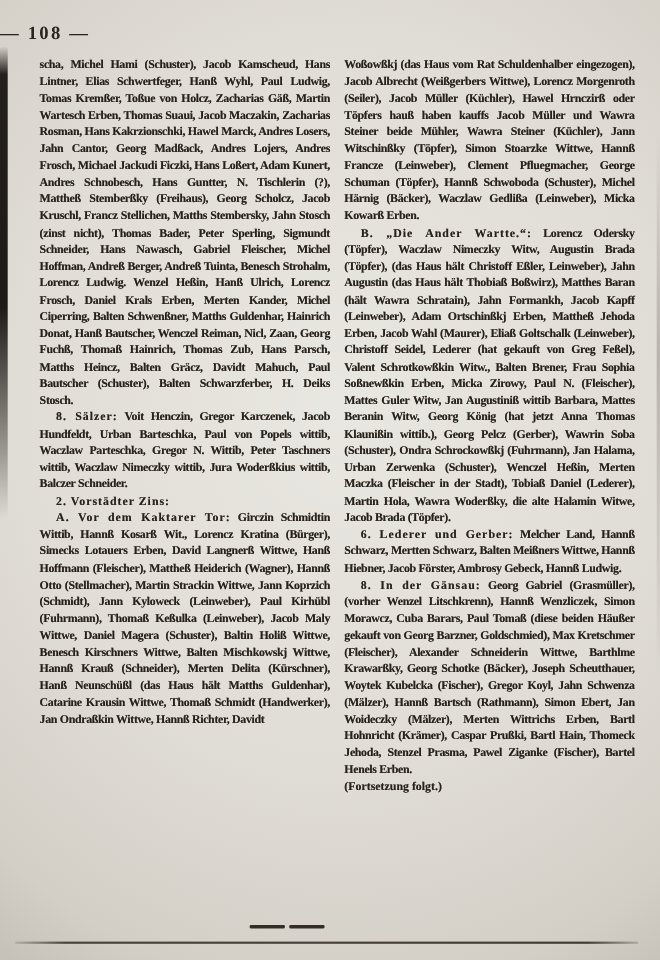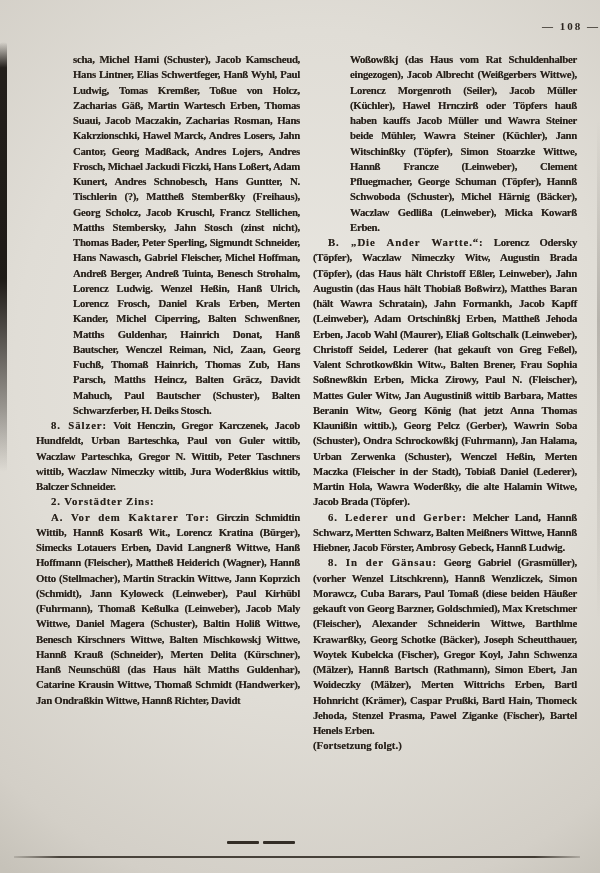--- a/index.html
+++ b/index.html
@@ -8,39 +8,39 @@
     background:#c9c5bd;
     font-family:"Liberation Serif","DejaVu Serif",serif;
   }
   .page{
     position:absolute;inset:0;
     background:
       radial-gradient(ellipse 90% 70% at 52% 42%, #e9e7e1 0%, #e0ddd6 55%, #d3cfc7 88%, #c6c2b9 100%);
   }
   .page-number{
     position:absolute;top:20px;left:0;width:100%;
-    text-align:right;
-    font-size:11px;font-weight:700;letter-spacing:2px;
+    text-align:left;
+    font-size:17px;font-weight:700;letter-spacing:2px;
     color:#2b251f;
   }
   .columns{
     position:absolute;top:52px;left:36px;right:23px;
     display:flex;gap:13px;
   }
   .col{flex:1 1 0;min-width:0;}
   .para{
     margin:0;padding:0;
     font-size:10.8px;line-height:15.25px;font-weight:700;
     letter-spacing:-0.3px;
     color:#28221c;
     text-align:justify;
     text-indent:15px;
     text-shadow:0 0 0.5px rgba(40,30,20,0.55);
   }
-  .para.noindent{text-indent:0;margin-left:37px;}
+  .para.noindent{text-indent:0;}
   .label{letter-spacing:0.9px;}
   .continuation{
     margin:0;text-align:left;text-indent:0;
     font-size:10.8px;line-height:15.25px;font-weight:700;color:#28221c;
     text-shadow:0 0 0.5px rgba(40,30,20,0.55);
   }
   
   .end-rule{
     position:absolute;top:841px;left:227px;width:68px;height:3px;
     display:flex;gap:4px;
@@ -65,21 +65,21 @@
 <body>
 
 <div class="page">
 
   <div class="page-number">— 108 —</div>
 
   <div class="columns">
 
     <div class="col">
       <p class="para noindent"><span class="label"></span><span>scha, Michel Hami (Schuster), Jacob Kamscheud, Hans Lintner, Elias Schwertfeger, Hanß Wyhl, Paul Ludwig, Tomas Kremßer, Toßue von Holcz, Zacharias Gäß, Martin Wartesch Erben, Thomas Suaui, Jacob Maczakin, Zacharias Rosman, Hans Kakrzionschki, Hawel Marck, Andres Losers, Jahn Cantor, Georg Madßack, Andres Lojers, Andres Frosch, Michael Jackudi Ficzki, Hans Loßert, Adam Kunert, Andres Schnobesch, Hans Guntter, N. Tischlerin (?), Mattheß Stemberßky (Freihaus), Georg Scholcz, Jacob Kruschl, Francz Stellichen, Matths Stembersky, Jahn Stosch (zinst nicht), Thomas Bader, Peter Sperling, Sigmundt Schneider, Hans Nawasch, Gabriel Fleischer, Michel Hoffman, Andreß Berger, Andreß Tuinta, Benesch Strohalm, Lorencz Ludwig. Wenzel Heßin, Hanß Ulrich, Lorencz Frosch, Daniel Krals Erben, Merten Kander, Michel Ciperring, Balten Schwenßner, Matths Guldenhar, Hainrich Donat, Hanß Bautscher, Wenczel Reiman, Nicl, Zaan, Georg Fuchß, Thomaß Hainrich, Thomas Zub, Hans Parsch, Matths Heincz, Balten Gräcz, Davidt Mahuch, Paul Bautscher (Schuster), Balten Schwarzferber, H. Deiks Stosch.</span></p>
-      <p class="para"><span class="label">8. Sälzer:</span> <span>Voit Henczin, Gregor Karczenek, Jacob Hundfeldt, Urban Barteschka, Paul von Guler wittib, Waczlaw Parteschka, Gregor N. Wittib, Peter Taschners wittib, Waczlaw Nimeczky wittib, Jura Woderßkius wittib, Balczer Schneider.</span></p>
+      <p class="para"><span class="label">8. Sälzer:</span> <span>Voit Henczin, Gregor Karczenek, Jacob Hundfeldt, Urban Barteschka, Paul von Popels wittib, Waczlaw Parteschka, Gregor N. Wittib, Peter Taschners wittib, Waczlaw Nimeczky wittib, Jura Woderßkius wittib, Balczer Schneider.</span></p>
       <p class="para"><span class="label">2. Vorstädter Zins:</span> <span></span></p>
       <p class="para"><span class="label">A. Vor dem Kaktarer Tor:</span> <span>Girczin Schmidtin Wittib, Hannß Kosarß Wit., Lorencz Kratina (Bürger), Simecks Lotauers Erben, David Langnerß Wittwe, Hanß Hoffmann (Fleischer), Mattheß Heiderich (Wagner), Hannß Otto (Stellmacher), Martin Strackin Wittwe, Jann Koprzich (Schmidt), Jann Kyloweck (Leinweber), Paul Kirhübl (Fuhrmann), Thomaß Keßulka (Leinweber), Jacob Maly Wittwe, Daniel Magera (Schuster), Baltin Holiß Wittwe, Benesch Kirschners Wittwe, Balten Mischkowskj Wittwe, Hannß Krauß (Schneider), Merten Delita (Kürschner), Hanß Neunschüßl (das Haus hält Matths Guldenhar), Catarine Krausin Wittwe, Thomaß Schmidt (Handwerker), Jan Ondraßkin Wittwe, Hannß Richter, Davidt</span></p>
     </div>
 
     <div class="col">
       <p class="para noindent"><span class="label"></span><span>Woßowßkj (das Haus vom Rat Schuldenhalber eingezogen), Jacob Albrecht (Weißgerbers Wittwe), Lorencz Morgenroth (Seiler), Jacob Müller (Küchler), Hawel Hrnczirß oder Töpfers hauß haben kauffs Jacob Müller und Wawra Steiner beide Mühler, Wawra Steiner (Küchler), Jann Witschinßky (Töpfer), Simon Stoarzke Wittwe, Hannß Francze (Leinweber), Clement Pfluegmacher, George Schuman (Töpfer), Hannß Schwoboda (Schuster), Michel Härnig (Bäcker), Waczlaw Gedlißa (Leinweber), Micka Kowarß Erben.</span></p>
       <p class="para"><span class="label">B. „Die Ander Wartte.“:</span> <span>Lorencz Odersky (Töpfer), Waczlaw Nimeczky Witw, Augustin Brada (Töpfer), (das Haus hält Christoff Eßler, Leinweber), Jahn Augustin (das Haus hält Thobiaß Boßwirz), Matthes Baran (hält Wawra Schratain), Jahn Formankh, Jacob Kapff (Leinweber), Adam Ortschinßkj Erben, Mattheß Jehoda Erben, Jacob Wahl (Maurer), Eliaß Goltschalk (Leinweber), Christoff Seidel, Lederer (hat gekauft von Greg Feßel), Valent Schrotkowßkin Witw., Balten Brener, Frau Sophia Soßnewßkin Erben, Micka Zirowy, Paul N. (Fleischer), Mattes Guler Witw, Jan Augustiniß wittib Barbara, Mattes Beranin Witw, Georg König (hat jetzt Anna Thomas Klaunißin wittib.), Georg Pelcz (Gerber), Wawrin Soba (Schuster), Ondra Schrockowßkj (Fuhrmann), Jan Halama, Urban Zerwenka (Schuster), Wenczel Heßin, Merten Maczka (Fleischer in der Stadt), Tobiaß Daniel (Lederer), Martin Hola, Wawra Woderßky, die alte Halamin Witwe, Jacob Brada (Töpfer).</span></p>
       <p class="para"><span class="label">6. Lederer und Gerber:</span> <span>Melcher Land, Hannß Schwarz, Mertten Schwarz, Balten Meißners Wittwe, Hannß Hiebner, Jacob Förster, Ambrosy Gebeck, Hannß Ludwig.</span></p>
       <p class="para"><span class="label">8. In der Gänsau:</span> <span>Georg Gabriel (Grasmüller), (vorher Wenzel Litschkrenn), Hannß Wenzliczek, Simon Morawcz, Cuba Barars, Paul Tomaß (diese beiden Häußer gekauft von Georg Barzner, Goldschmied), Max Kretschmer (Fleischer), Alexander Schneiderin Wittwe, Barthlme Krawarßky, Georg Schotke (Bäcker), Joseph Scheutthauer, Woytek Kubelcka (Fischer), Gregor Koyl, Jahn Schwenza (Mälzer), Hannß Bartsch (Rathmann), Simon Ebert, Jan Woideczky (Mälzer), Merten Wittrichs Erben, Bartl Hohnricht (Krämer), Caspar Prußki, Bartl Hain, Thomeck Jehoda, Stenzel Prasma, Pawel Ziganke (Fischer), Bartel Henels Erben.</span></p>
       <p class="continuation">(Fortsetzung folgt.)</p>

